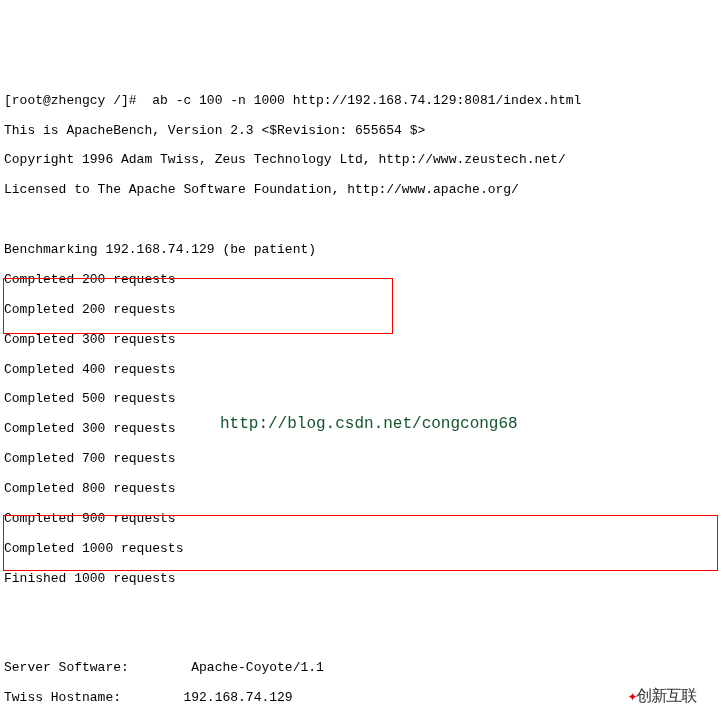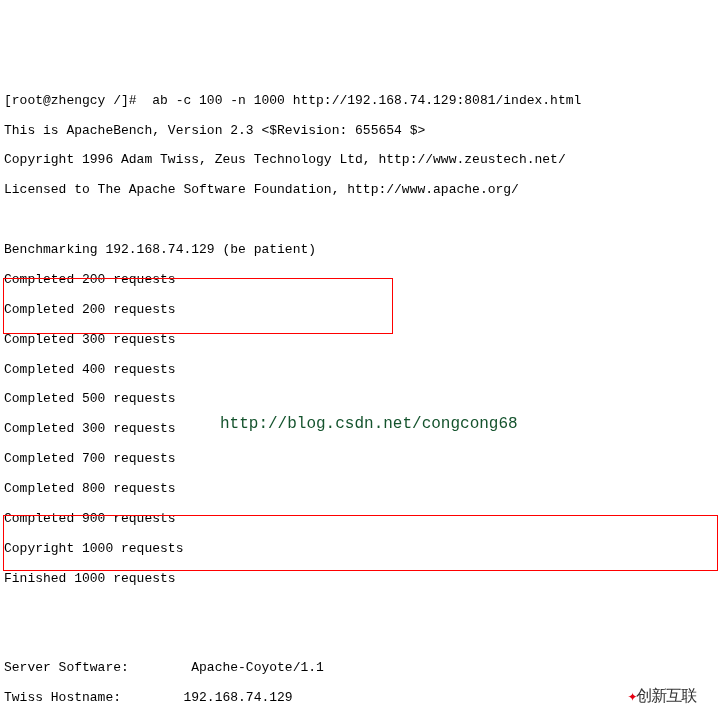--- a/index.html
+++ b/index.html
@@ -81,21 +81,21 @@
 <div class="term-line">Benchmarking 192.168.74.129 (be patient)</div>
 <div class="term-line">Completed 200 requests</div>
 <div class="term-line">Completed 200 requests</div>
 <div class="term-line">Completed 300 requests</div>
 <div class="term-line">Completed 400 requests</div>
 <div class="term-line">Completed 500 requests</div>
 <div class="term-line">Completed 300 requests</div>
 <div class="term-line">Completed 700 requests</div>
 <div class="term-line">Completed 800 requests</div>
 <div class="term-line">Completed 900 requests</div>
-<div class="term-line">Copyright 1000 requests</div>
+<div class="term-line">Completed 1000 requests</div>
 <div class="term-line">Finished 1000 requests</div>
 <div class="term-line"> </div>
 <div class="term-line"> </div>
 <div class="term-line">Server Software:        Apache-Coyote/1.1</div>
 <div class="term-line">Twiss Hostname:        192.168.74.129</div>
 
 
 
 
 

